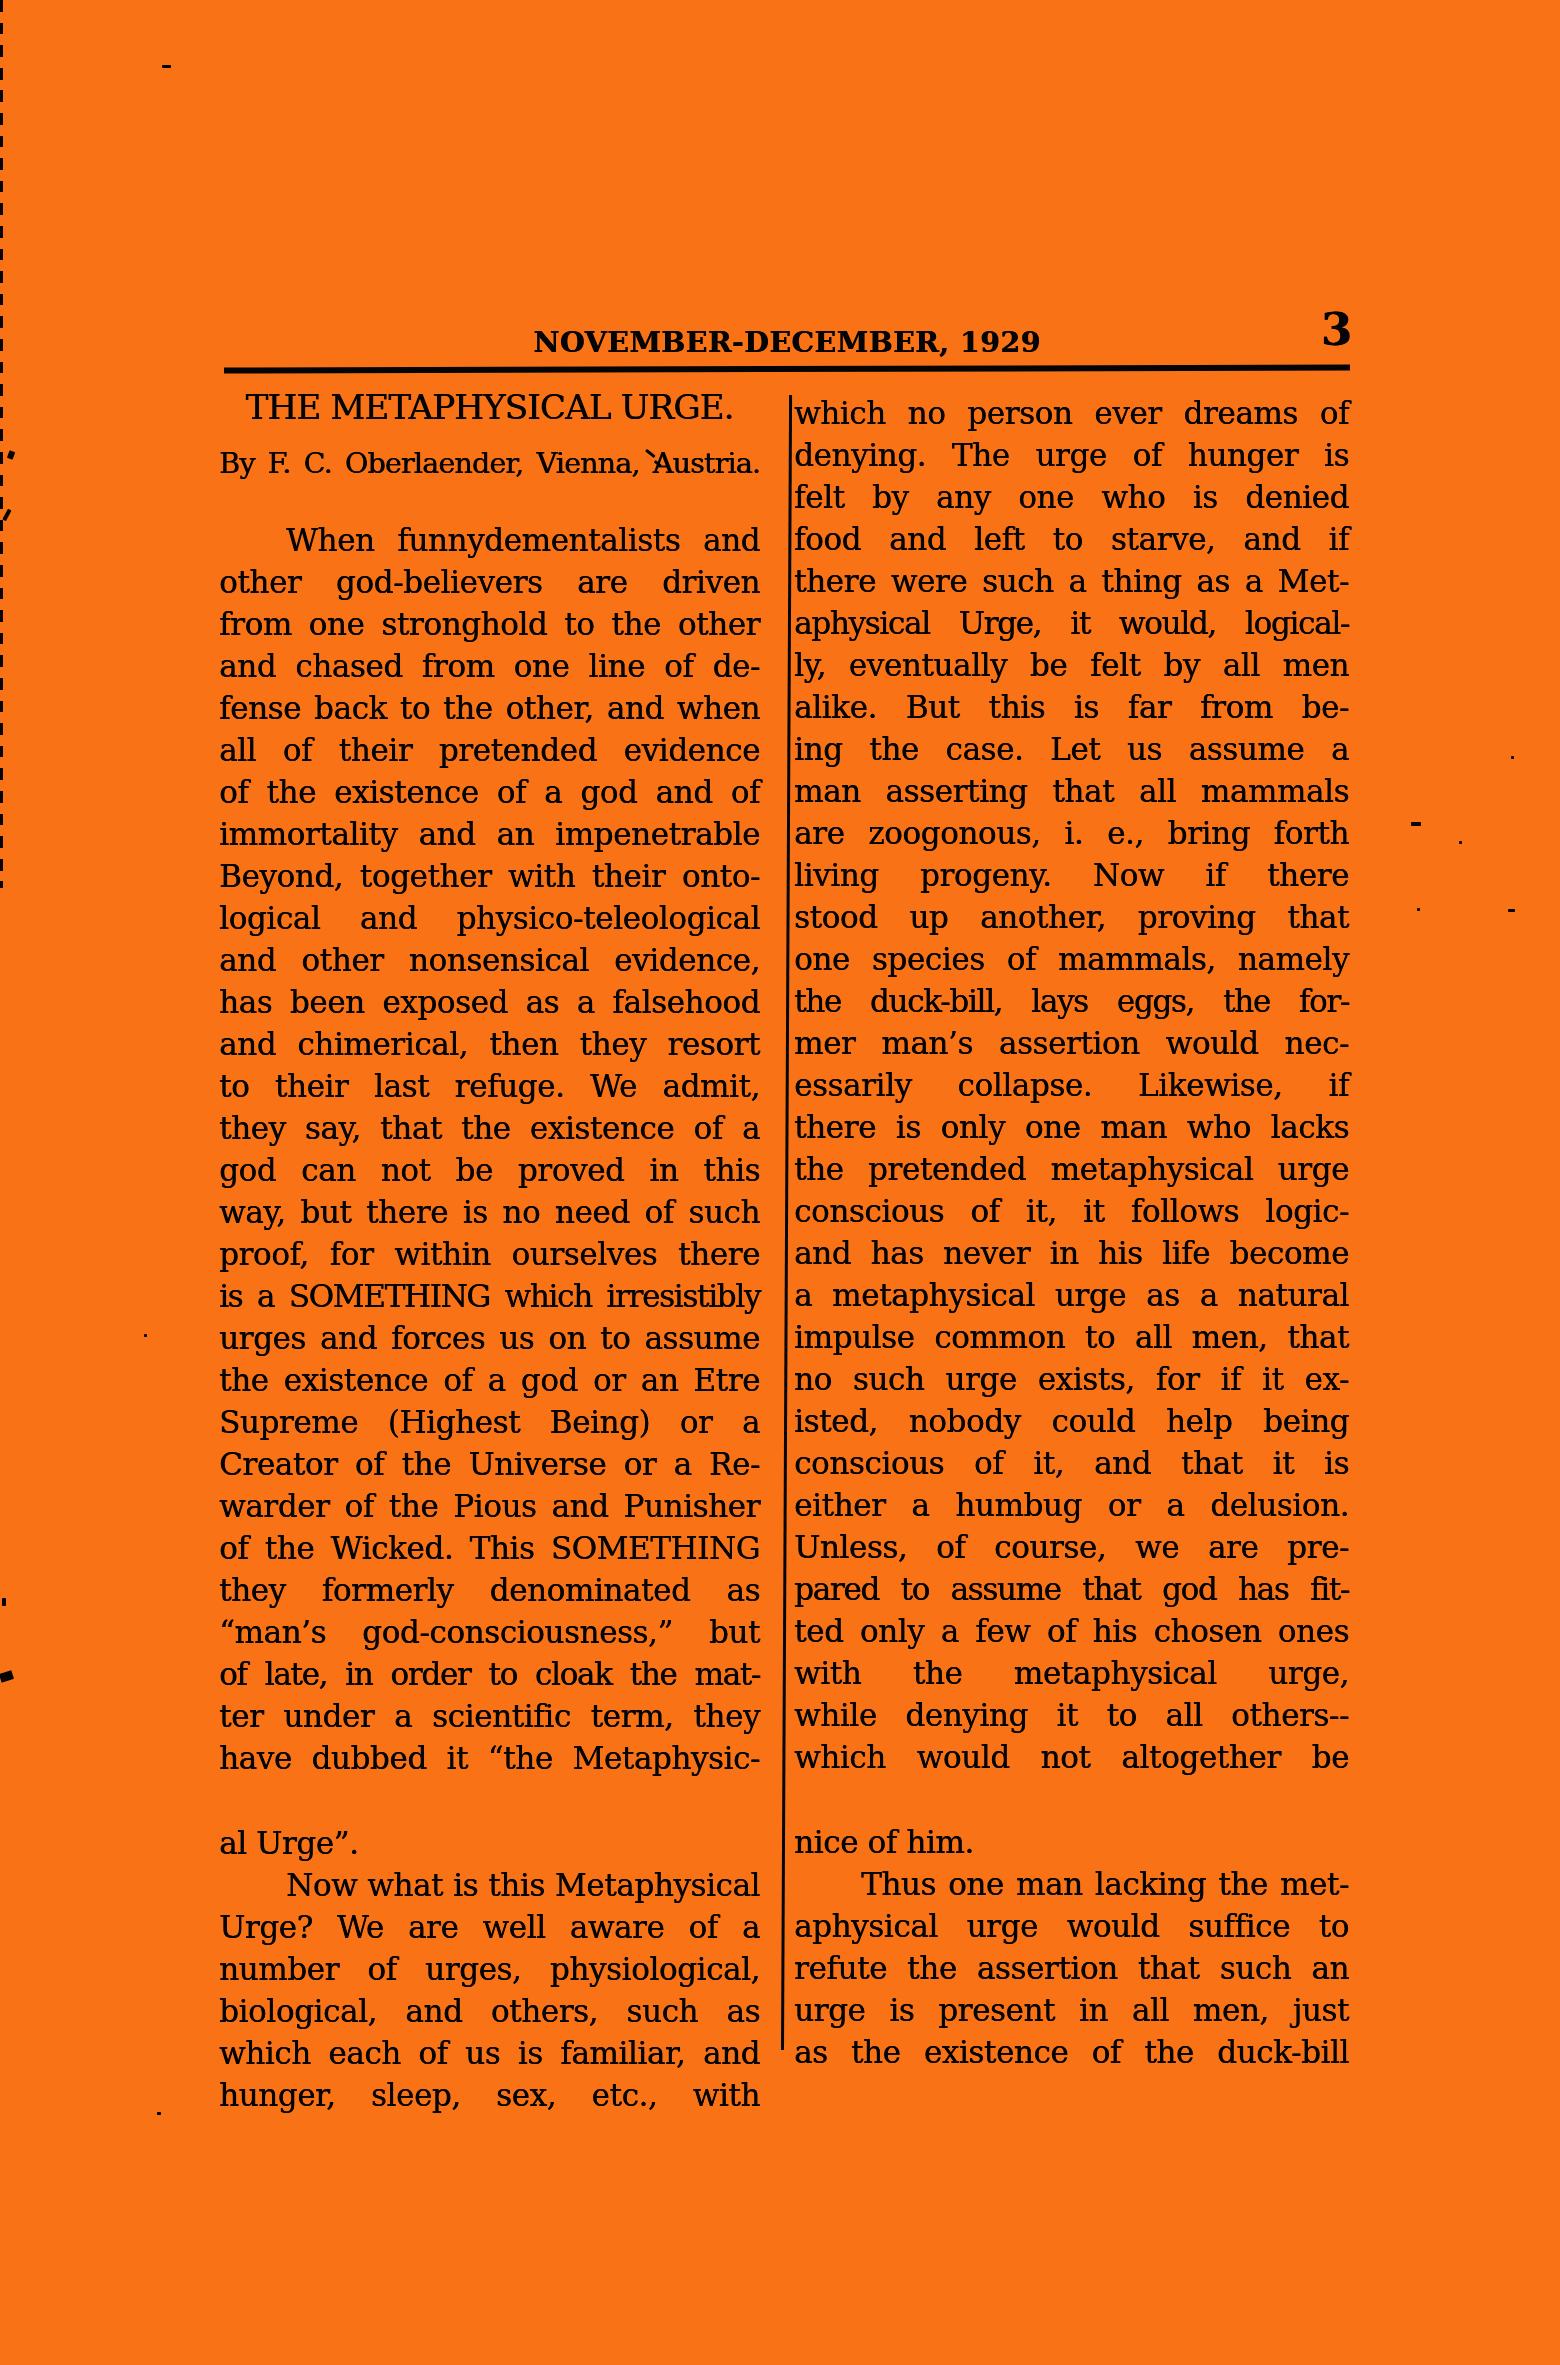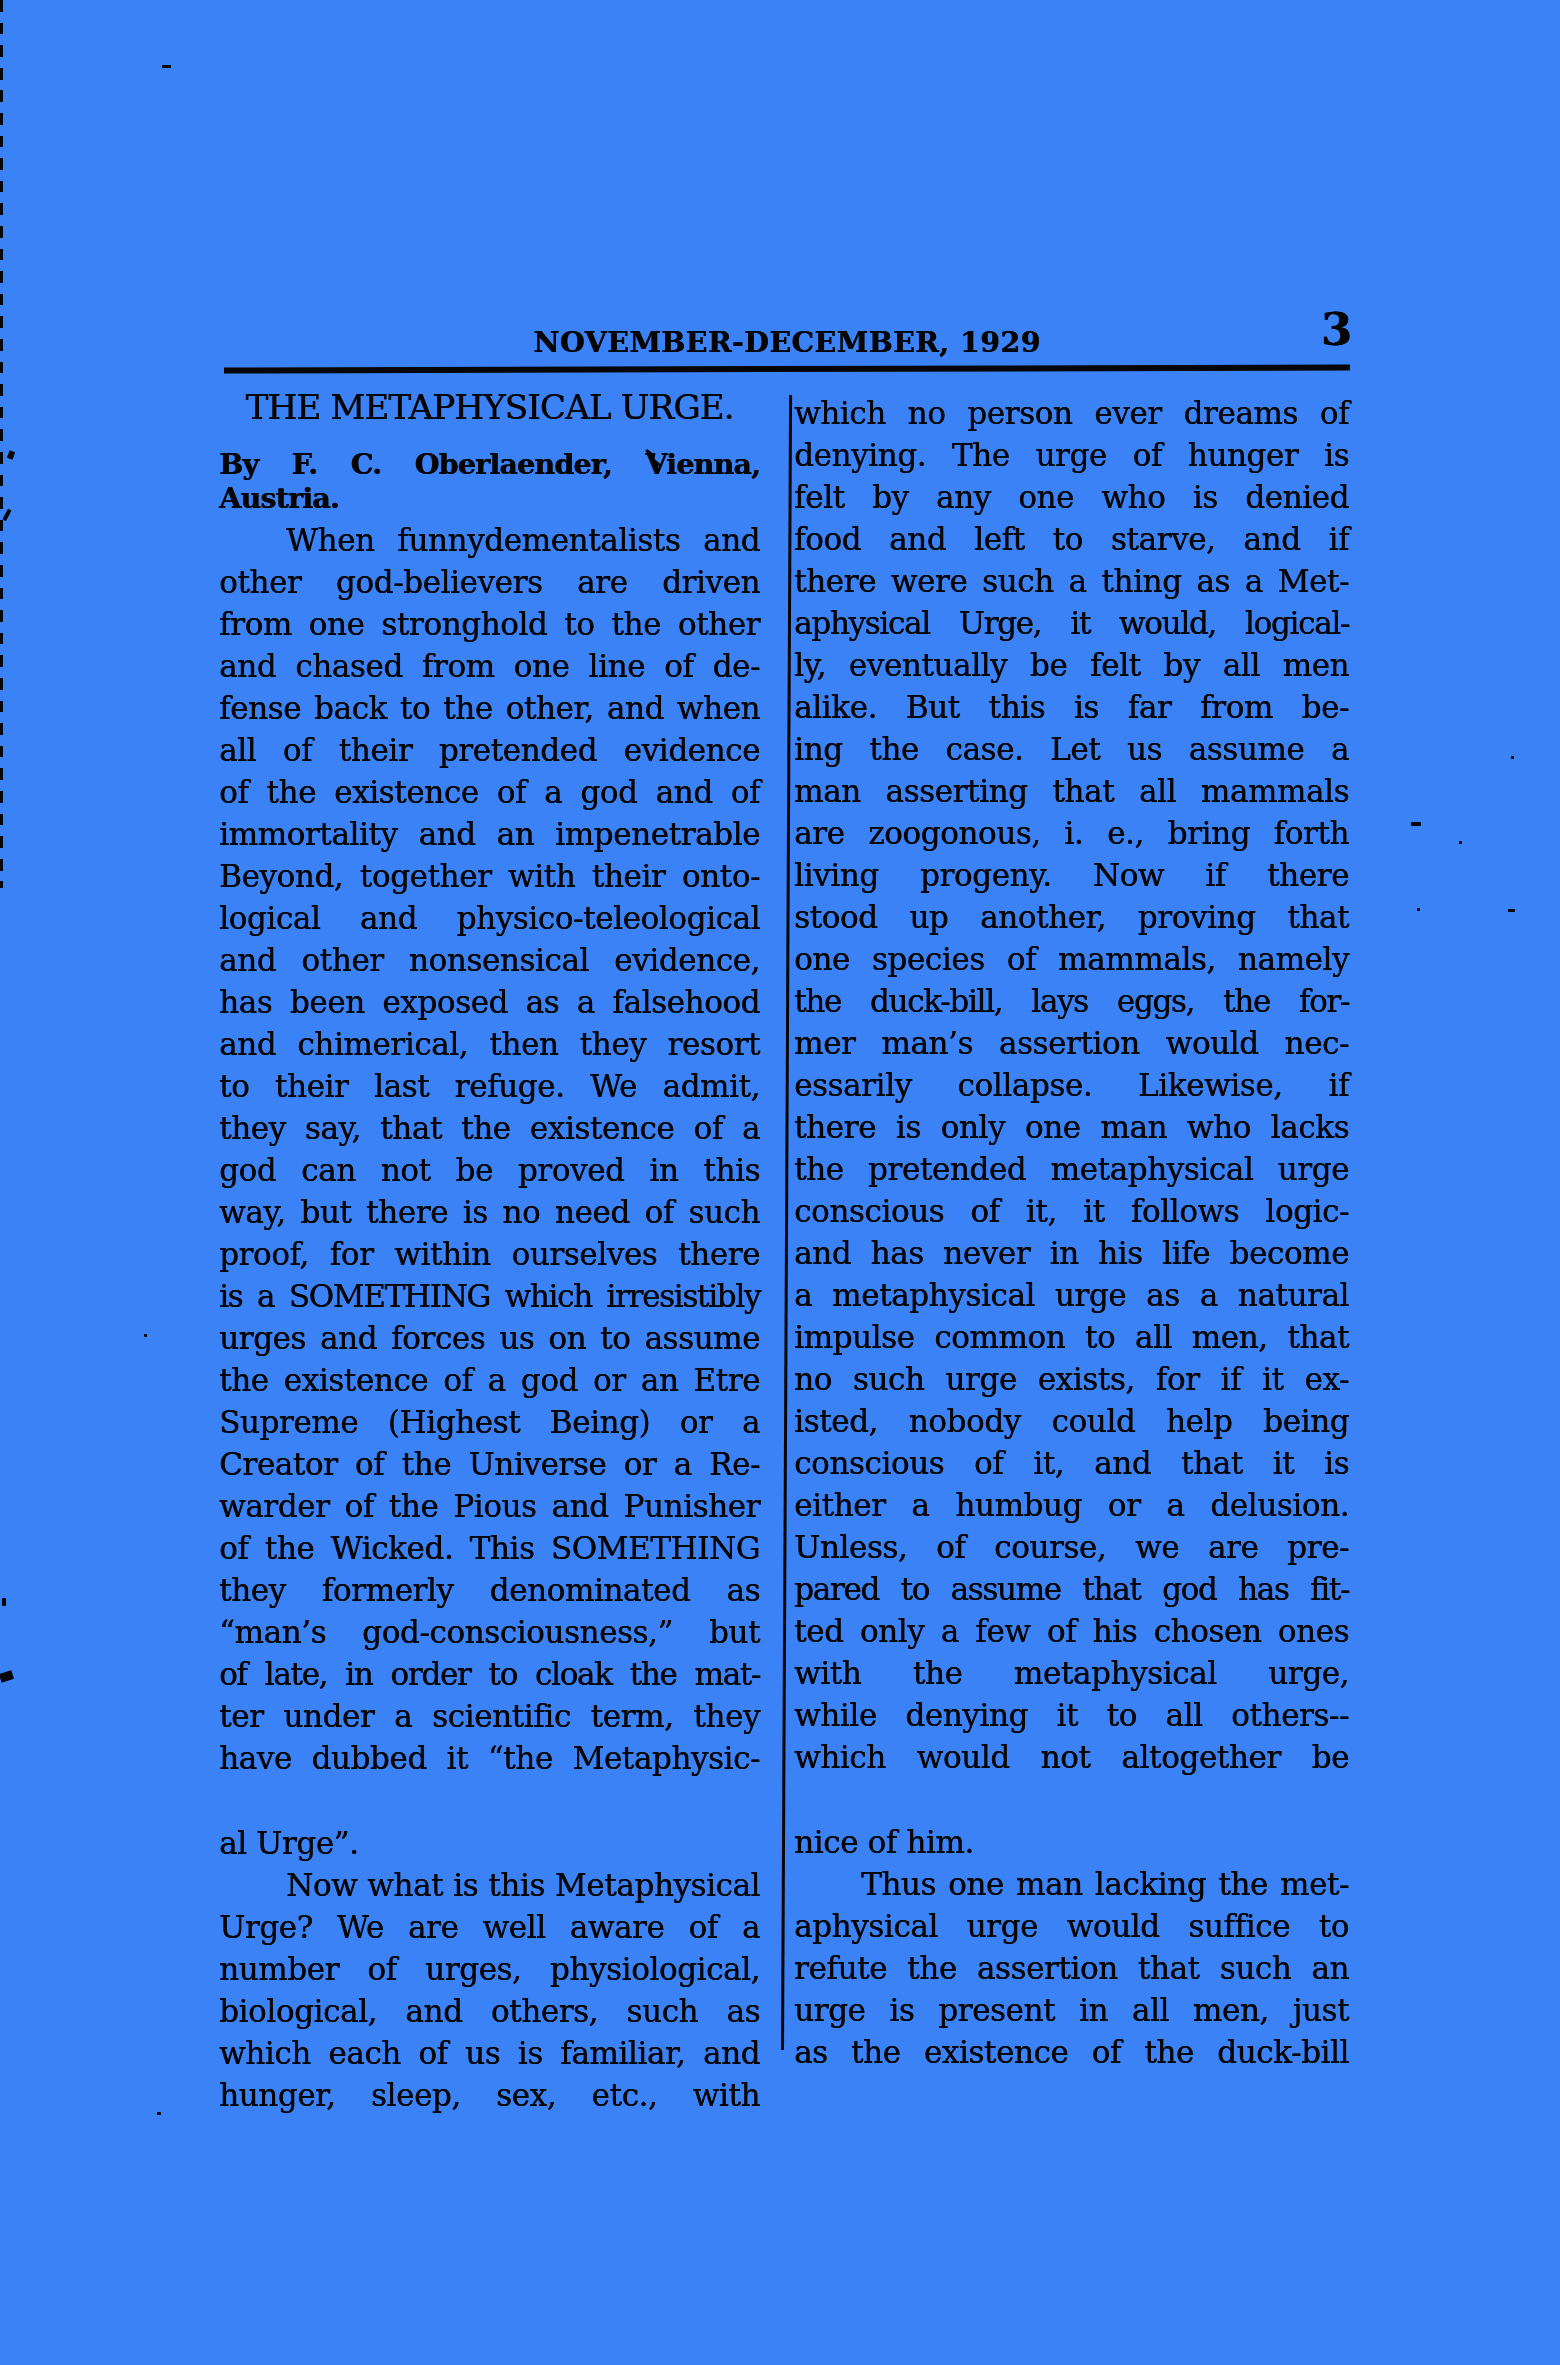--- a/index.html
+++ b/index.html
@@ -1,19 +1,19 @@
 <!DOCTYPE html>
 <html style="font-size:13.4px"><head>
 <meta charset="utf-8">
 <style>
   html,body{margin:0;padding:0;background:#ffffff;}
   .page{
     position:relative;
     width:1561px;height:2366px;
-    background:#3b82f6;
+    background:#f97316;
     font-family:"DejaVu Serif","Liberation Serif",serif;
     color:#050505;
     overflow:hidden;
   }
   
   .masthead{
     position:absolute;left:224px;top:325px;width:1126px;
     text-align:center;
     font-weight:bold;font-size:28.5px;letter-spacing:0.4px;
     white-space:nowrap;
@@ -37,21 +37,21 @@
   }
   
   .art-title{
     position:absolute;left:219px;top:387px;width:541px;
     text-align:center;font-weight:normal;font-size:34px;letter-spacing:-0.8px;
     white-space:nowrap;
     text-shadow:0.6px 0.3px 0 #050505;
   }
   .byline{
     position:absolute;left:219px;top:447px;width:541px;
-    font-weight:bold;font-size:28.5px;letter-spacing:-0.8px;
+    font-weight:normal;font-size:28.5px;letter-spacing:-0.8px;
     text-align:justify;text-align-last:justify;
     text-shadow:0.6px 0.3px 0 #050505;
   }
   
   .col{
     position:absolute;
     font-size:31px;line-height:42px;letter-spacing:-0.4px;
     text-shadow:0.4px 0.3px 0 #050505;
   }
   #left-col{left:219px;top:519px;width:541px;}

